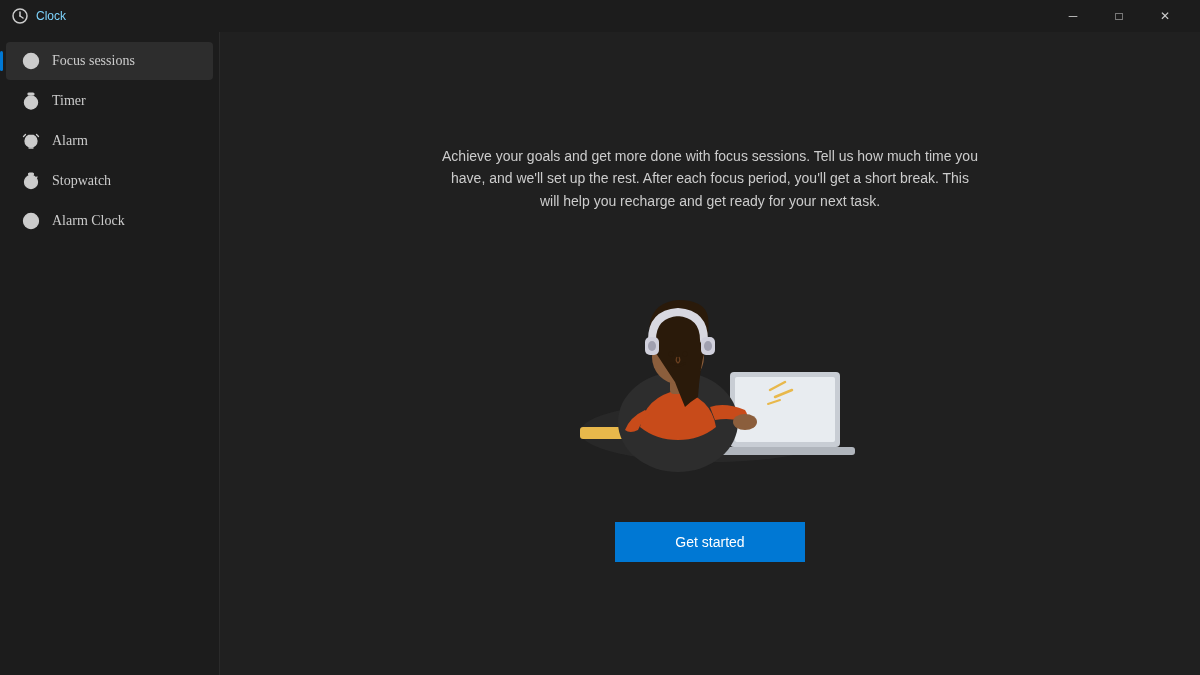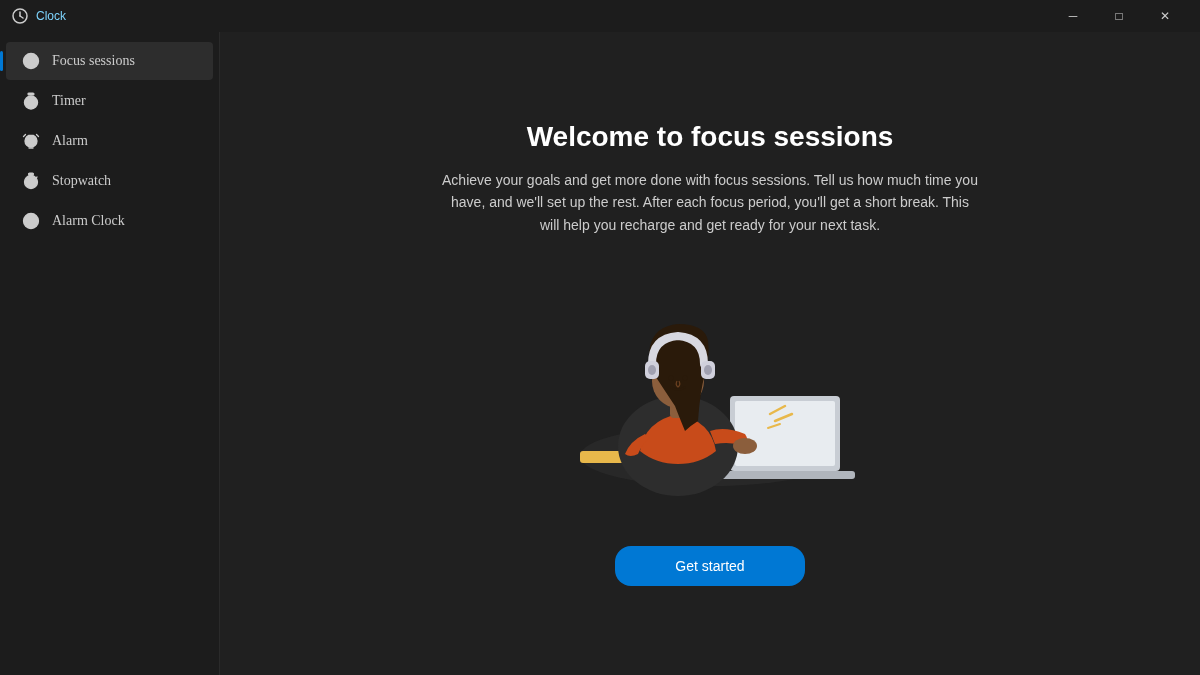--- a/index.html
+++ b/index.html
@@ -151,21 +151,21 @@
     }
 
     
     .get-started-btn {
       background: #0078d4;
       color: #ffffff;
       border: none;
       padding: 12px 60px;
       font-size: 14px;
       font-weight: 500;
-      border-radius: 16px;
+      border-radius: 0;
       cursor: pointer;
       font-family: 'Segoe UI', sans-serif;
     }
 
     
     svg {
       fill: currentColor;
     }
   </style>
 </head>
@@ -250,21 +250,20 @@
           <line x1="2.5" y1="12" x2="15.5" y2="12" stroke="#cccccc" stroke-width="0.9"></line>
         </svg>
       </span>
       <span class="item-label">Alarm Clock</span>
     </div>
 
   </nav>
 
   <main class="main-content">
 
-    <h1 class="welcome-title">Welcome to focus sessions</h1>
     <p class="welcome-desc">Achieve your goals and get more done with focus sessions. Tell us how much time you have, and we'll set up the rest. After each focus period, you'll get a short break. This will help you recharge and get ready for your next task.</p>
 
     <div class="illustration">
       <svg width="360" height="240" viewBox="0 0 360 240" xmlns="http://www.w3.org/2000/svg">
 
         <ellipse cx="180" cy="190" rx="130" ry="30" fill="#2a2a2a" opacity="0.8"></ellipse>
 
         <rect x="50" y="185" width="260" height="12" rx="3" fill="#e8b84b"></rect>
 
         <rect x="200" y="130" width="110" height="75" rx="4" fill="#c8cdd4"></rect>

